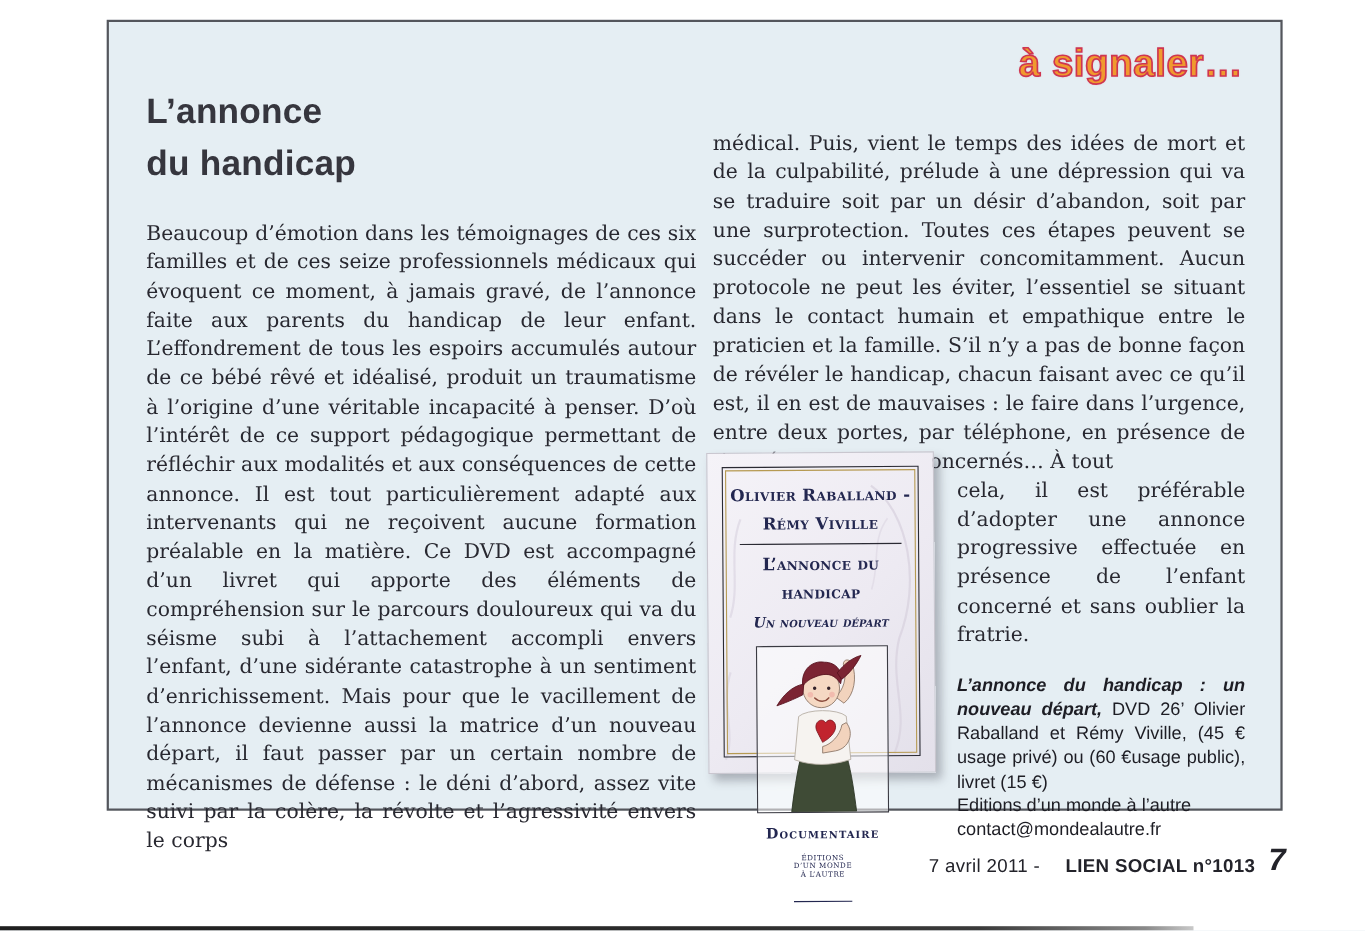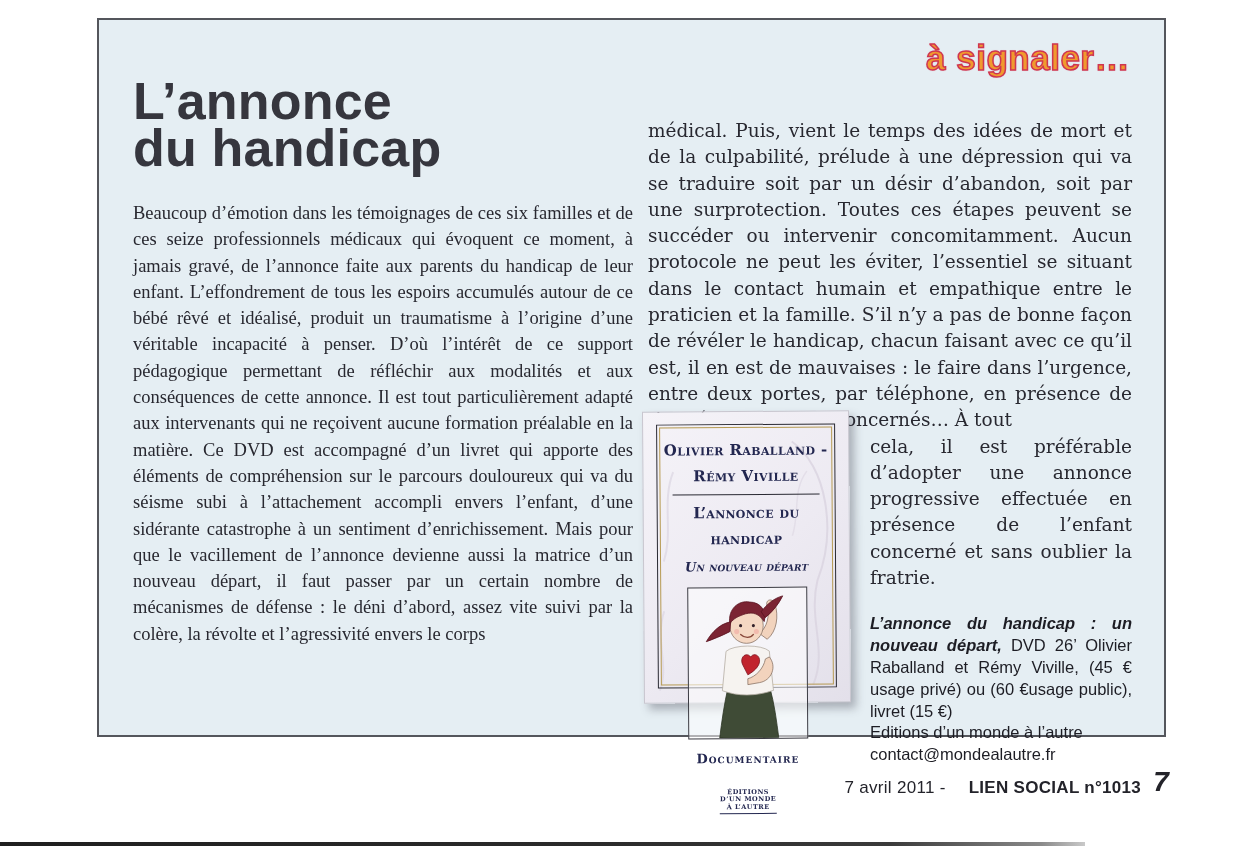--- a/index.html
+++ b/index.html
@@ -21,34 +21,34 @@
   .section-label{
     position:absolute;top:18px;right:34px;
     font-size:35px;font-weight:bold;letter-spacing:.5px;
     color:#f09a2e;
     -webkit-text-stroke:1.5px #cf3550;
     text-shadow:0 0 2px rgba(207,53,80,.30);
   }
 
   .title{
     position:absolute;left:34px;top:58px;margin:0;
-    font-size:52px;line-height:47px;font-weight:600;
+    font-size:32px;line-height:47px;font-weight:600;
     color:#36363e;letter-spacing:.2px;
     white-space:pre-line;
   }
 
   .col{
     position:absolute;
     font-family:"DejaVu Serif","Liberation Serif",serif;
     font-size:18.5px;line-height:26.3px;
     color:#282830;
     text-align:justify;
   }
   .col p{margin:0;}
-  .col-left{left:34px;top:180px;width:500px;font-family:Liberation Serif, serif;}
+  .col-left{left:34px;top:180px;width:500px;}
   .col-right{left:549px;top:98px;width:484px;}
 
   .p2{margin-left:222px !important;min-height:135px;}
   .caption{
     margin-left:222px;margin-top:22px;
     font-family:"Liberation Sans",sans-serif;
     font-size:16.5px;line-height:21.8px;color:#1d1d24;
   }
   .cap-par{margin:0 0 1px 0;text-align:justify;}
   .cap-bold{font-weight:bold;font-style:italic;}
@@ -80,23 +80,23 @@
   .dvd-rule{width:86%;height:1px;background:#2a2a33;margin:4px auto 5px auto;}
   .dvd-title{font-size:15.5px;font-weight:bold;font-variant:small-caps;letter-spacing:.3px;}
   .dvd-subtitle{font-size:13px;font-weight:bold;font-style:italic;font-variant:small-caps;margin-top:2px;}
   .dvd-art{
     width:118px;height:150px;margin:7px auto 0 auto;
     border:1px solid #3a3a42;background:rgba(255,255,255,.55);
   }
   .dvd-art svg{width:100%;height:100%;display:block;}
   .dvd-genre{font-size:13px;font-weight:bold;font-variant:small-caps;letter-spacing:1px;margin-top:7px;}
   .dvd-publisher{
-    margin-top:16px;font-size:6.5px;font-weight:bold;line-height:7.5px;
+    margin-top:4px;font-size:6.5px;font-weight:normal;line-height:7.5px;
     text-transform:uppercase;letter-spacing:.5px;
-    display:inline-block;border-bottom:1px solid #232750;padding-bottom:2px;
+    display:inline-block;border-bottom:1px solid #232750;padding-bottom:20px;
   }
 
   
   .footer{
     position:absolute;right:72px;top:766px;
     display:flex;align-items:flex-end;
     font-size:17px;color:#23232a;letter-spacing:.3px;
   }
   .footer .mag{font-weight:bold;padding-left:23px;}
   .footer .pagenum{font-size:28px;font-weight:bold;font-style:italic;margin-left:12px;}

